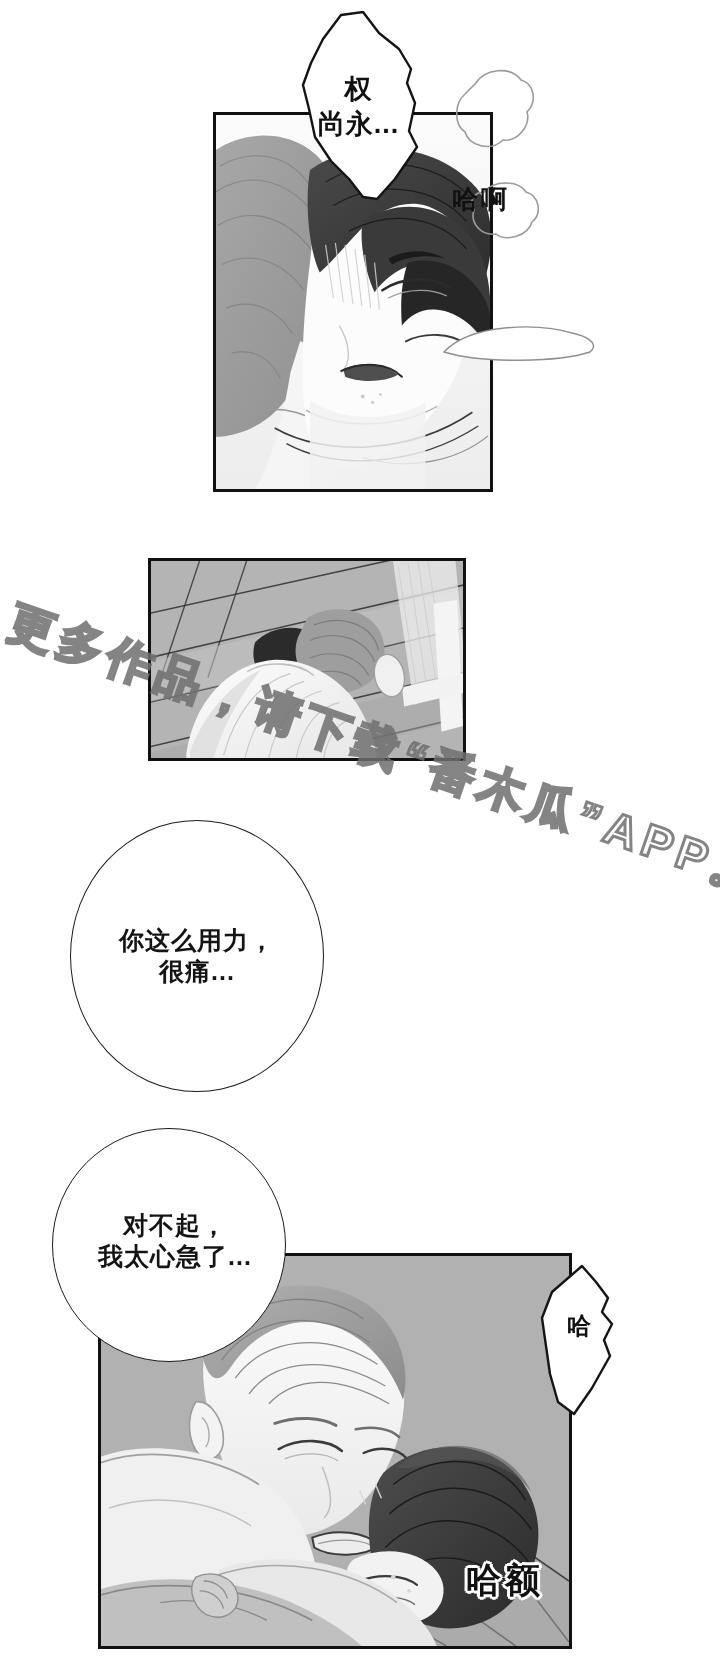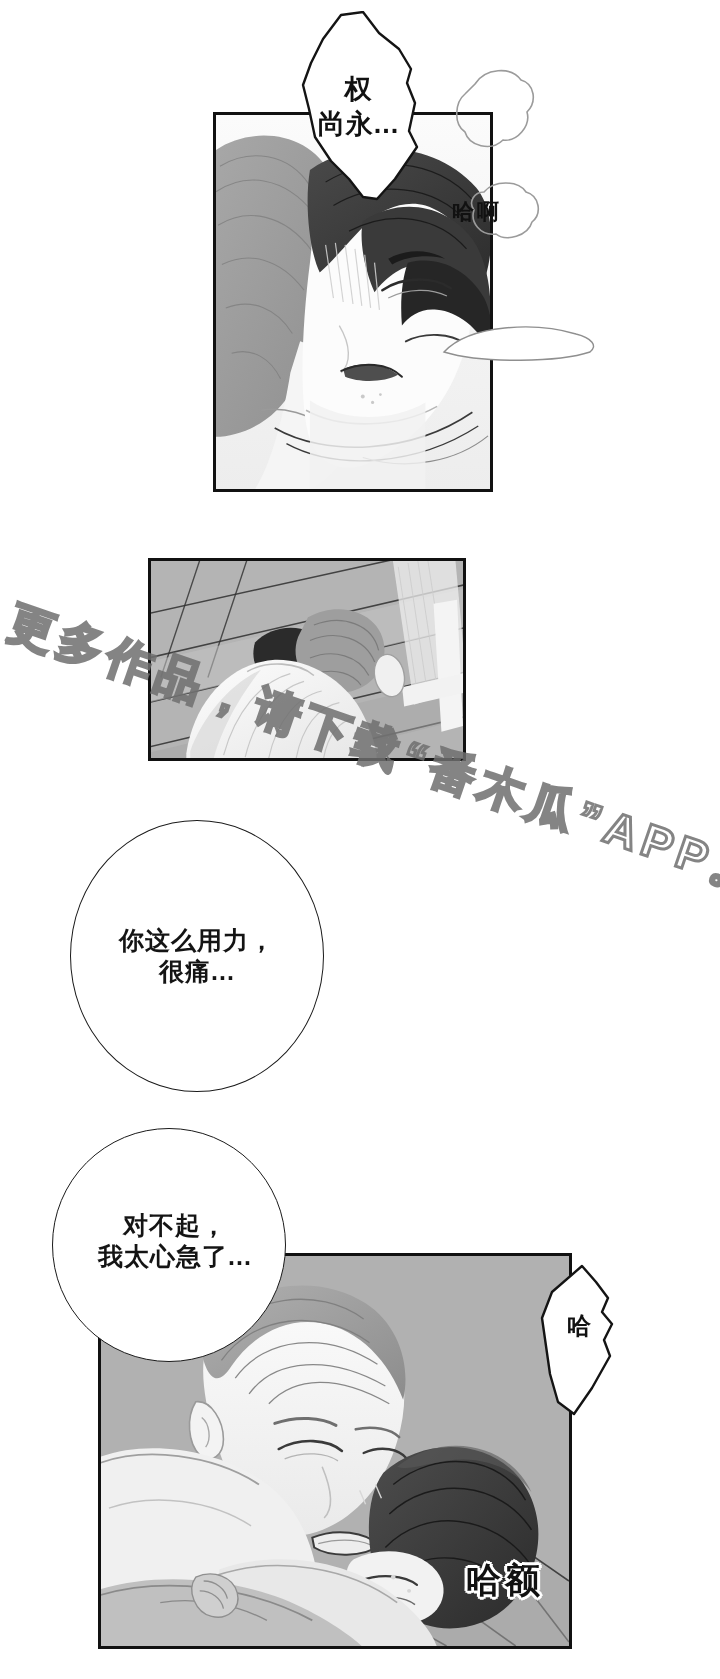--- a/index.html
+++ b/index.html
@@ -180,21 +180,21 @@
   <div class="bubble-jag" id="b-quan" style="left:291px;top:11px;width:135px;height:192px;">
     <svg viewBox="0 0 135 192" preserveAspectRatio="none" aria-hidden="true">
       <path d="M50 4 L 72 1 L 88 22 L 108 38 L 120 58 L 116 72 L 124 92
                L 118 120 L 126 136 L 104 168 L 86 188 L 72 186 L 58 168
                L 40 150 L 24 126 L 18 98 L 12 74 L 20 52 L 32 28 Z" fill="#ffffff" stroke="#141414" stroke-width="2.4" stroke-linejoin="round"></path>
     </svg>
     <div class="jtext" style="font-size:27px;letter-spacing:1px;">权
 尚永...</div>
   </div>
 
-  <div class="sfx" style="left:452px;top:186px;font-size:22px;letter-spacing:3px;margin-top:15px;">
+  <div class="sfx" style="left:452px;top:186px;font-size:26px;letter-spacing:3px;">
     <span>哈啊</span>
   </div>
 
   <div class="panel" id="p2" style="left:148px;top:558px;width:318px;height:203px;">
     <div class="art">
       <svg viewBox="0 0 318 203" preserveAspectRatio="none" aria-hidden="true">
         <defs>
           <linearGradient id="shirt2" x1="0" y1="0" x2="1" y2="1">
             <stop offset="0%" stop-color="#fdfdfd"></stop>
               <stop offset="100%" stop-color="#e6e6e6"></stop>

